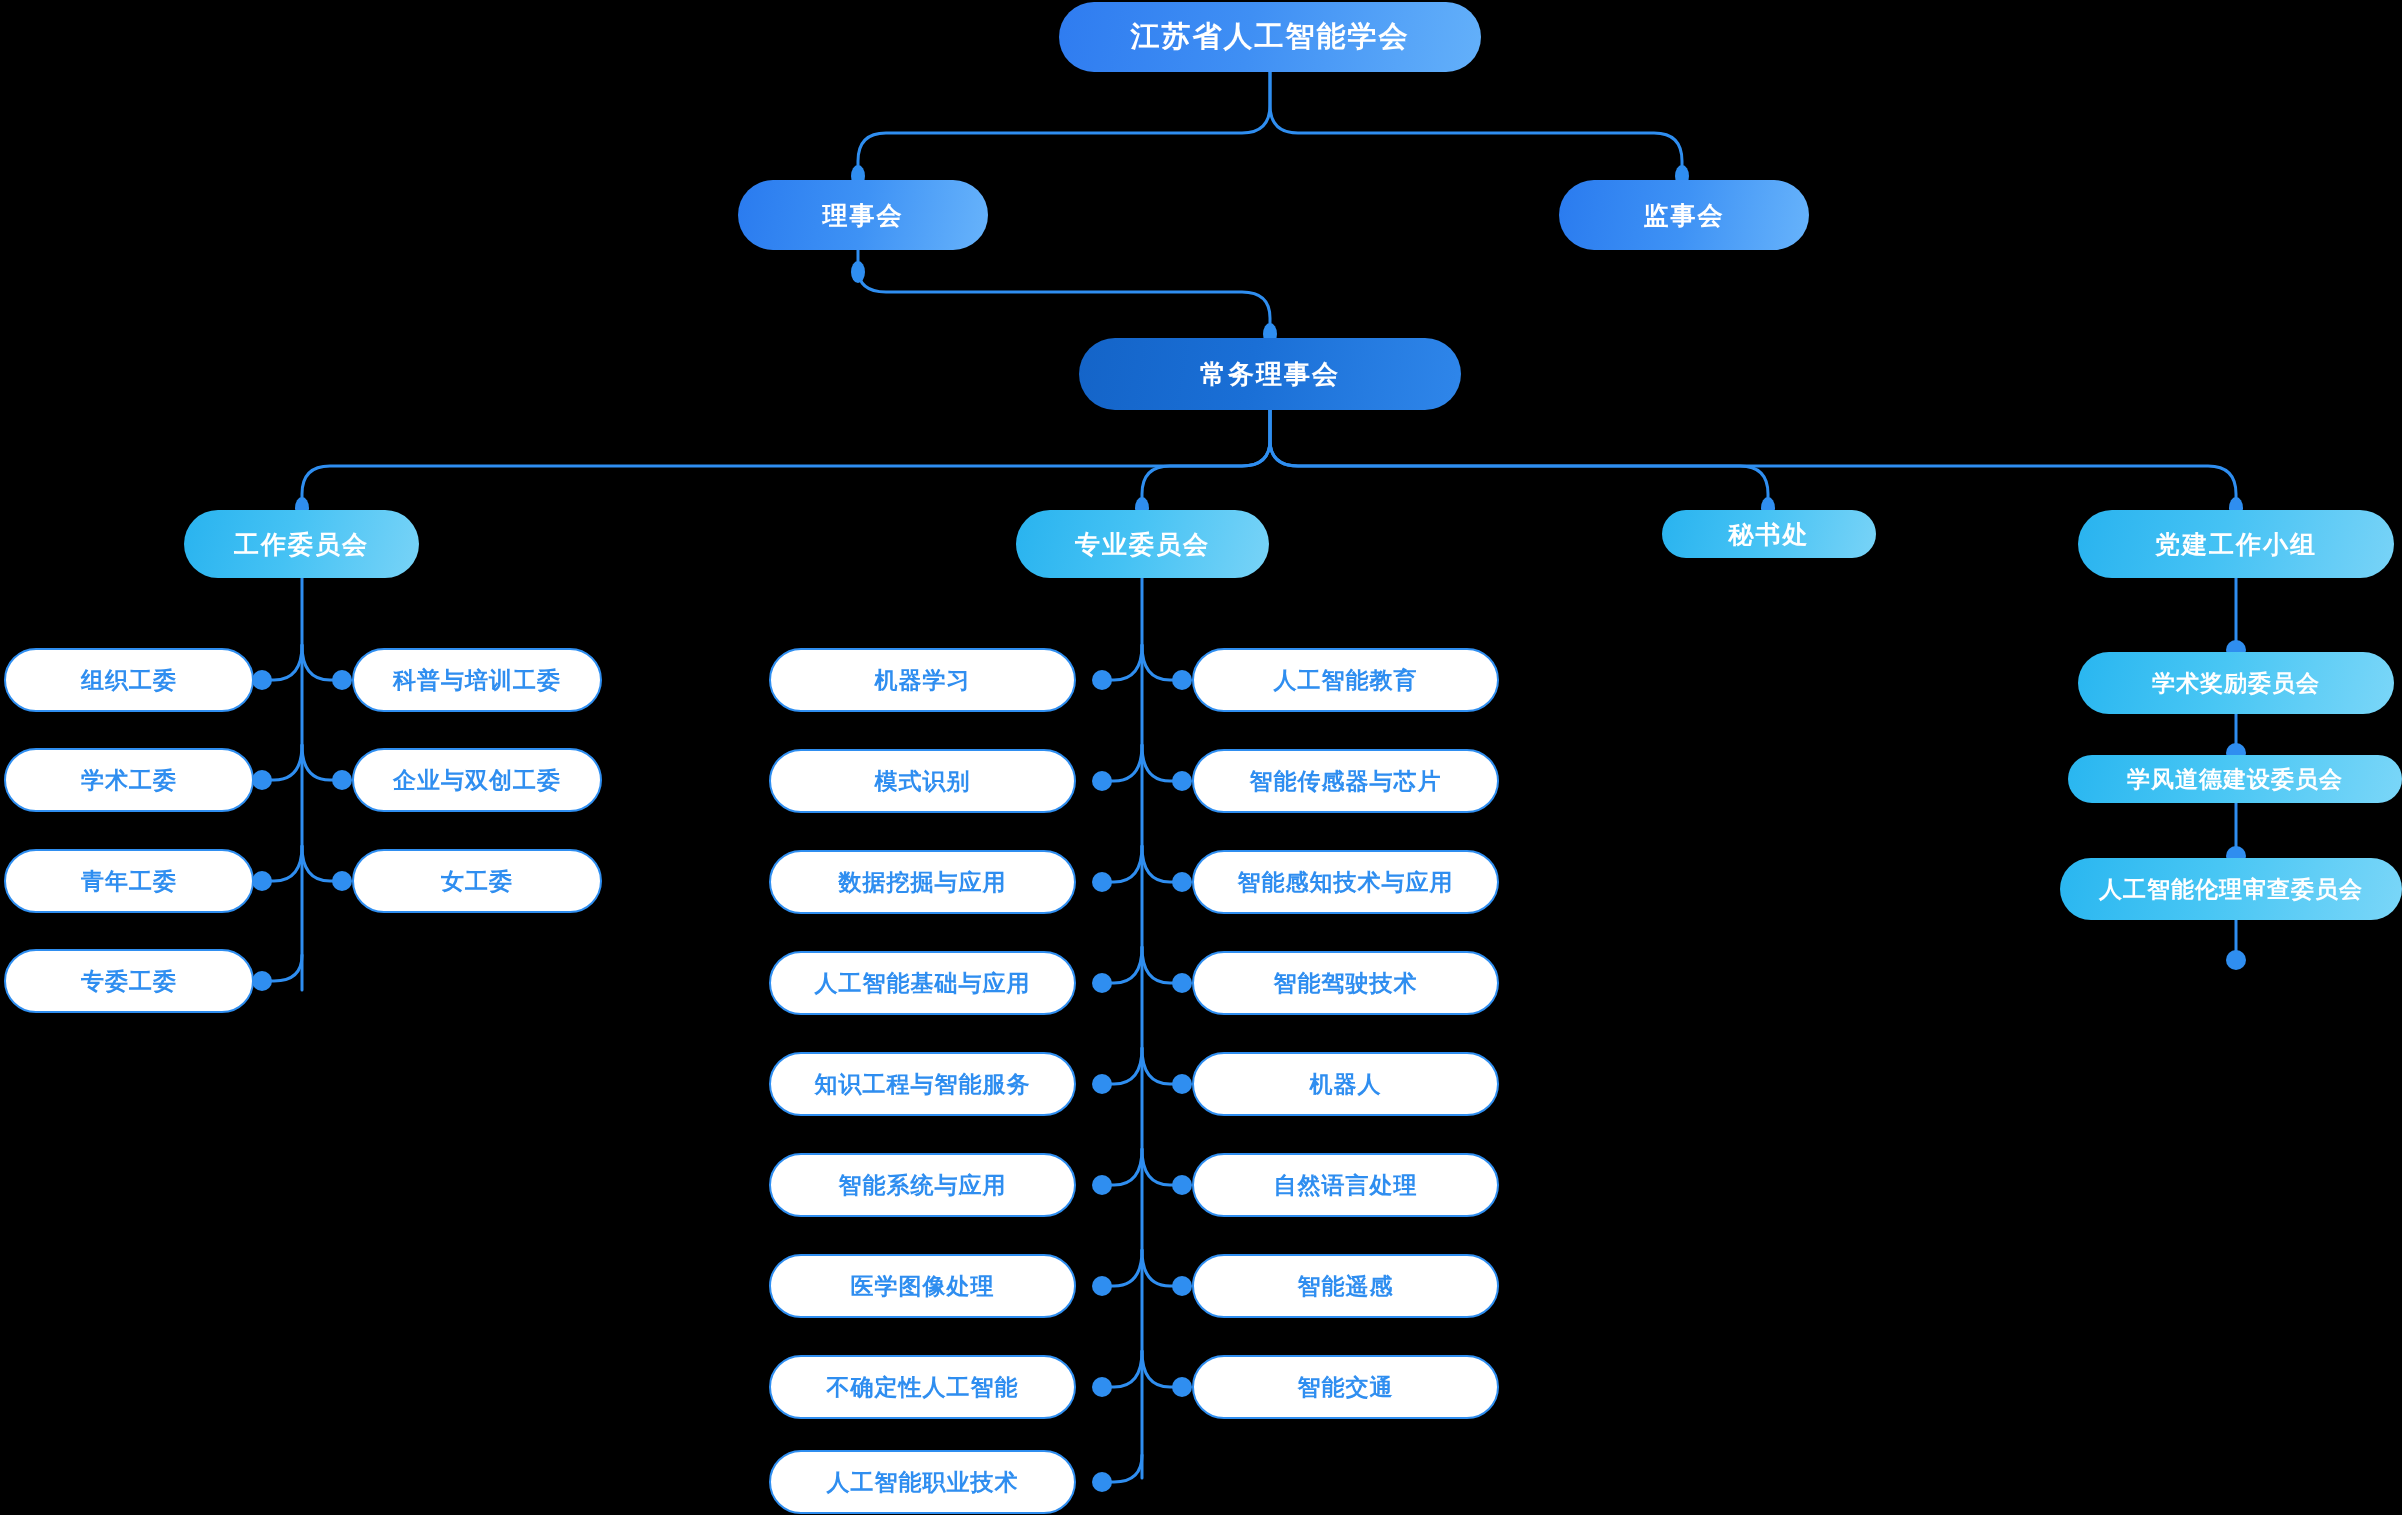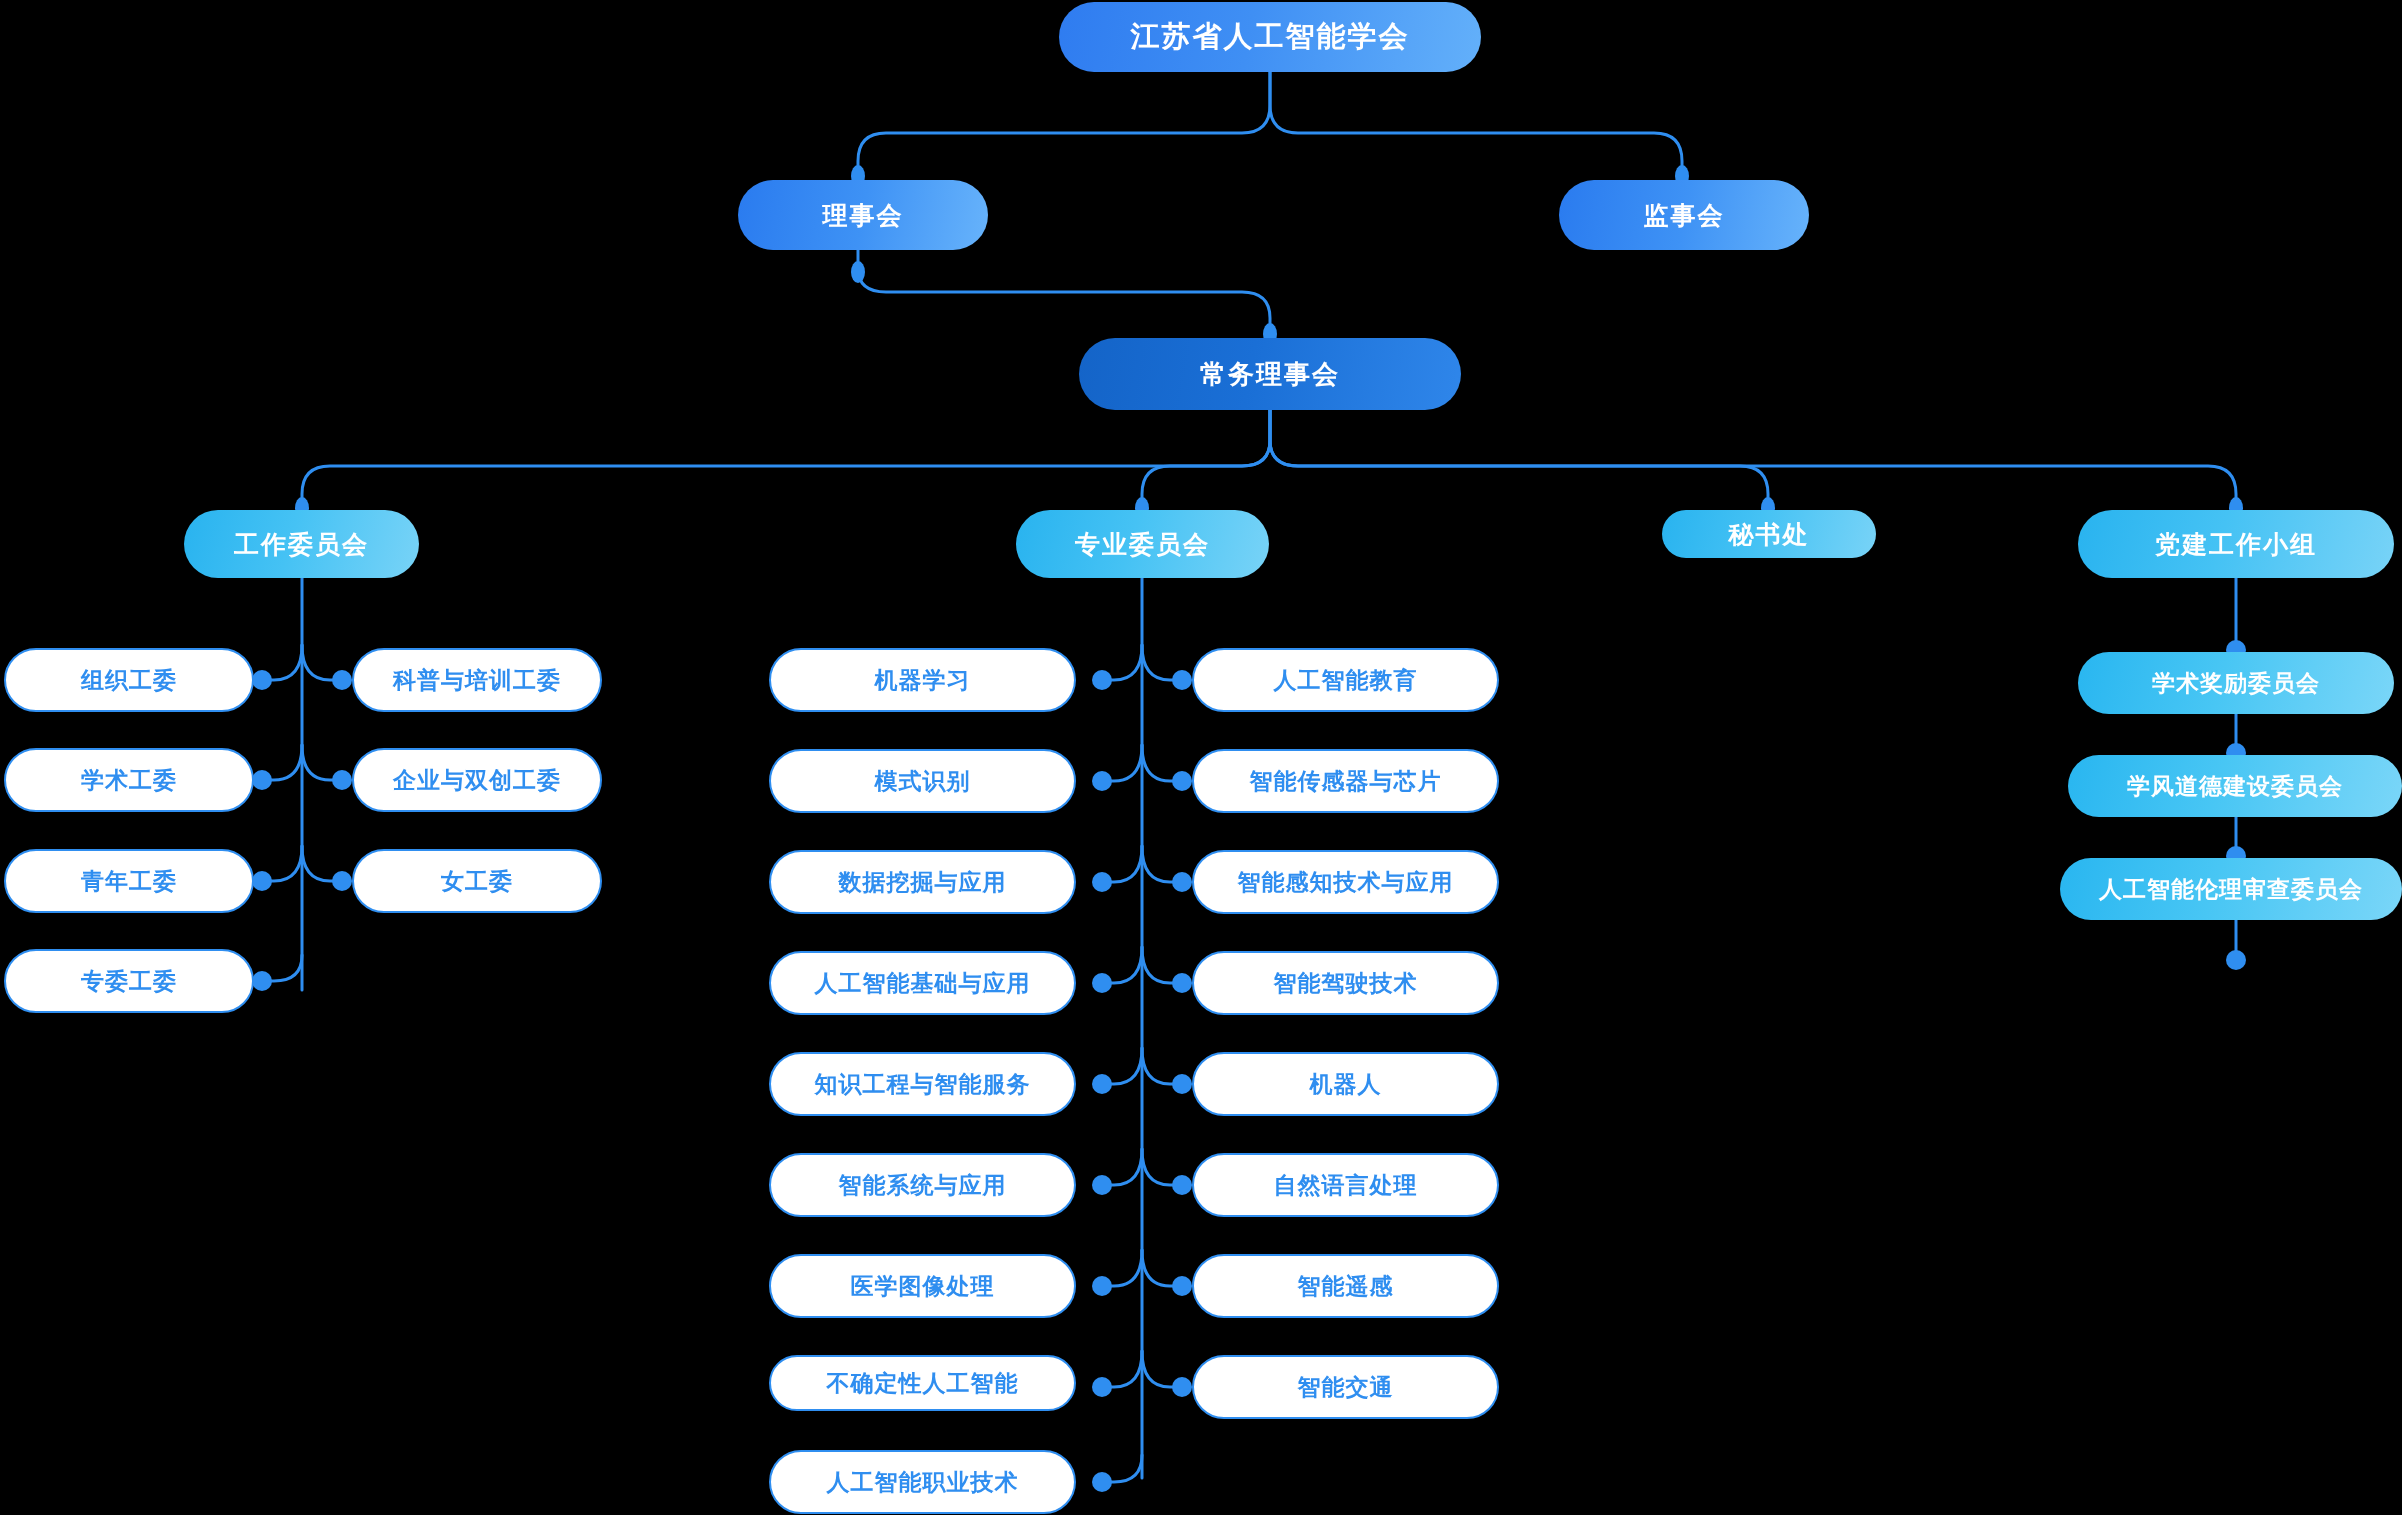--- a/index.html
+++ b/index.html
@@ -239,21 +239,21 @@
   </div>
   <div class="node n-leaf" style="left:769px; top:1052px; width:307px; height:64px;text-align:right;">
     <span>知识工程与智能服务</span>
   </div>
   <div class="node n-leaf" style="left:769px; top:1153px; width:307px; height:64px;">
     <span>智能系统与应用</span>
   </div>
   <div class="node n-leaf" style="left:769px; top:1254px; width:307px; height:64px;">
     <span>医学图像处理</span>
   </div>
-  <div class="node n-leaf" style="left:769px; top:1355px; width:307px; height:56px;">
+  <div class="node n-leaf" style="left:769px; top:1355px; width:307px; height:64px;">
     <span>不确定性人工智能</span>
   </div>
   <div class="node n-leaf" style="left:769px; top:1450px; width:307px; height:64px;">
     <span>人工智能职业技术</span>
   </div>
 
   <div class="node n-leaf" style="left:1192px; top:648px; width:307px; height:64px;">
     <span>人工智能教育</span>
   </div>
   <div class="node n-leaf" style="left:1192px; top:749px; width:307px; height:64px;">
@@ -274,20 +274,20 @@
   <div class="node n-leaf" style="left:1192px; top:1254px; width:307px; height:64px;">
     <span>智能遥感</span>
   </div>
   <div class="node n-leaf" style="left:1192px; top:1355px; width:307px; height:64px;">
     <span>智能交通</span>
   </div>
 
   <div class="node n-cyan" style="left:2078px; top:652px; width:316px; height:62px;">
     <span>学术奖励委员会</span>
   </div>
-  <div class="node n-cyan" style="left:2068px; top:755px; width:334px; height:62px;">
+  <div class="node n-cyan" style="left:2068px; top:755px; width:334px; height:48px;">
     <span>学风道德建设委员会</span>
   </div>
   <div class="node n-cyan" style="left:2060px; top:858px; width:342px; height:62px;">
     <span>人工智能伦理审查委员会</span>
   </div>
 
 </div>
 
 </body></html>

